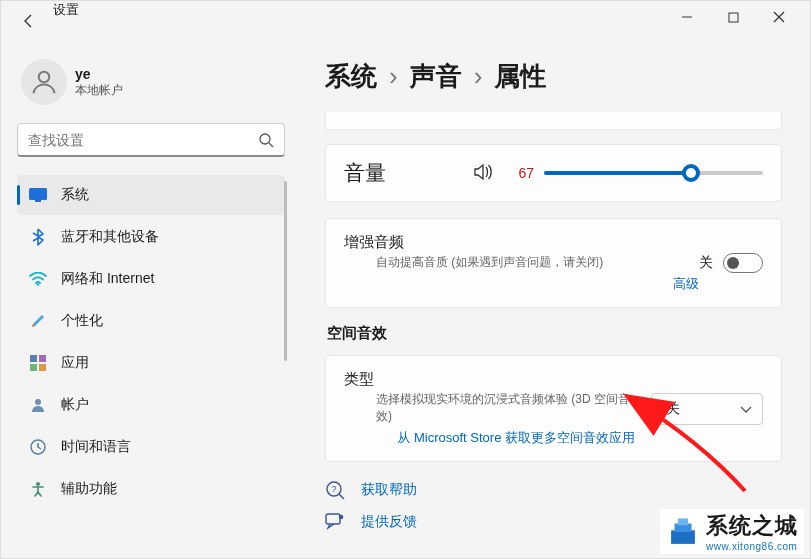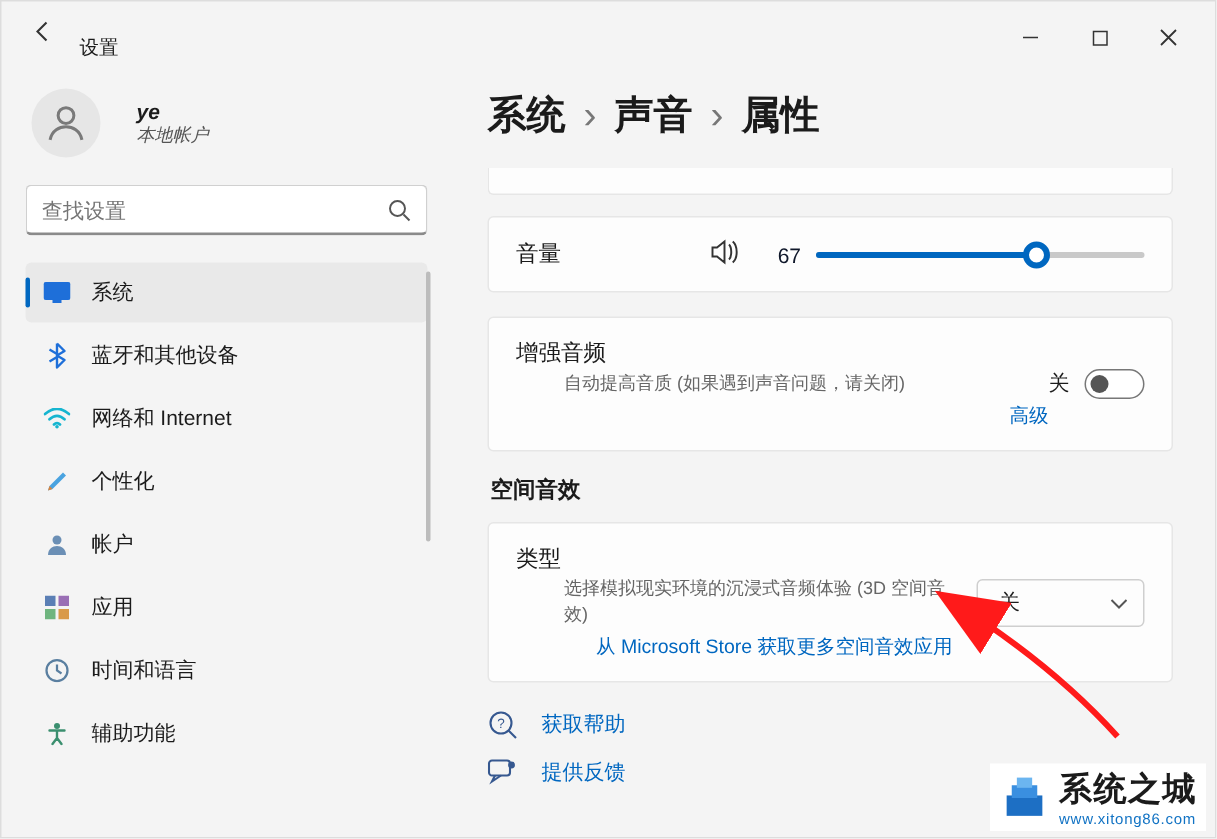--- a/index.html
+++ b/index.html
@@ -16,21 +16,21 @@
   .window {
     width: 811px;
     height: 559px;
     background: #f4f4f4;
     position: relative;
     border: 1px solid #ddd;
   }
   
   .titlebar {
     display: flex;
-    align-items: flex-end;
+    align-items: flex-start;
     height: 40px;
     padding: 0 8px;
   }
   .back-btn {
     width: 40px; height: 40px;
     display: flex; align-items: center; justify-content: center;
     color: #333;
   }
   .app-title { font-size: 13px; margin-left: 4px; }
   .win-controls {
@@ -49,23 +49,22 @@
   }
   .sidebar {
     width: 300px;
     padding: 10px 16px 10px 16px;
     display: flex;
     flex-direction: column;
   }
   .account {
     display: flex;
     align-items: center;
-    gap: 24px;
+    gap: 8px;
     margin: 8px 4px 18px 4px;
-    font-style: italic;
   }
   .avatar {
     width: 46px; height: 46px;
     border-radius: 50%;
     background: #e6e6e6;
     display:flex; align-items:center; justify-content:center;
   }
   .account-name { font-size: 14px; font-weight: 600; }
   .account-sub  { font-size: 12px; color: #555; }
   .searchbox {
@@ -159,23 +158,23 @@
   }
   .card-stub {
     height: 18px;
     padding: 6px 18px 0 18px;
     margin-bottom: 14px;
     border: 1px solid #e6e6e6;
     border-top: none;
     border-radius: 0 0 4px 4px;
     background: #fdfdfd;
   }
-  .vol-label { width: 130px; font-size: 15px; }
+  .vol-label { width: 130px; font-size: 21px; }
   .vol-icon { margin-right: 10px; color:#333; }
-  .vol-value { width: 30px; text-align: right; margin-right: 10px; color:#0f172a; }
+  .vol-value { width: 30px; text-align: right; margin-right: 10px; color:#b91c1c; }
   .slider {
     flex: 1;
     height: 4px;
     background: #c9c9c9;
     border-radius: 2px;
     position: relative;
   }
   .slider .fill {
     position: absolute; left:0; top:0; bottom:0;
     width: 67%;
@@ -351,36 +350,36 @@
               <svg width="16" height="16" viewBox="0 0 16 16">
                   <path d="M2 14l3-1 9-9-2-2-9 9z" fill="#4aa3e0"></path>
                   <path d="M2 14l3-1-2-2z" fill="#d9833b"></path>
                 </svg>
             </span>
             <span>个性化</span>
           </li>
           <li class="nav-item">
             <span class="nav-icon">
               <svg width="16" height="16" viewBox="0 0 16 16">
-                  <circle cx="8" cy="5" r="3" fill="#6b8fb5"></circle>
-                  <path d="M2 15c0-4 3-6 6-6s6 2 6 6z" fill="#6b8fb5"></path>
-                </svg>
-            </span>
-            <span>帐户</span>
-          </li>
-          <li class="nav-item">
-            <span class="nav-icon">
-              <svg width="16" height="16" viewBox="0 0 16 16">
                   <rect x="0" y="0" width="7" height="7" fill="#5b7fb5"></rect>
                   <rect x="9" y="0" width="7" height="7" fill="#9a6fb5"></rect>
                   <rect x="0" y="9" width="7" height="7" fill="#6fb57f"></rect>
                   <rect x="9" y="9" width="7" height="7" fill="#d99a4a"></rect>
                 </svg>
             </span>
             <span>应用</span>
+          </li>
+          <li class="nav-item">
+            <span class="nav-icon">
+              <svg width="16" height="16" viewBox="0 0 16 16">
+                  <circle cx="8" cy="5" r="3" fill="#6b8fb5"></circle>
+                  <path d="M2 15c0-4 3-6 6-6s6 2 6 6z" fill="#6b8fb5"></path>
+                </svg>
+            </span>
+            <span>帐户</span>
           </li>
           <li class="nav-item">
             <span class="nav-icon">
               <svg width="16" height="16" viewBox="0 0 16 16">
                   <circle cx="8" cy="8" r="7" stroke="#5a7fa0" stroke-width="1.5" fill="none"></circle>
                   <path d="M8 4v4l3 2" stroke="#5a7fa0" stroke-width="1.5" fill="none"></path>
                 </svg>
             </span>
             <span>时间和语言</span>
           </li>

